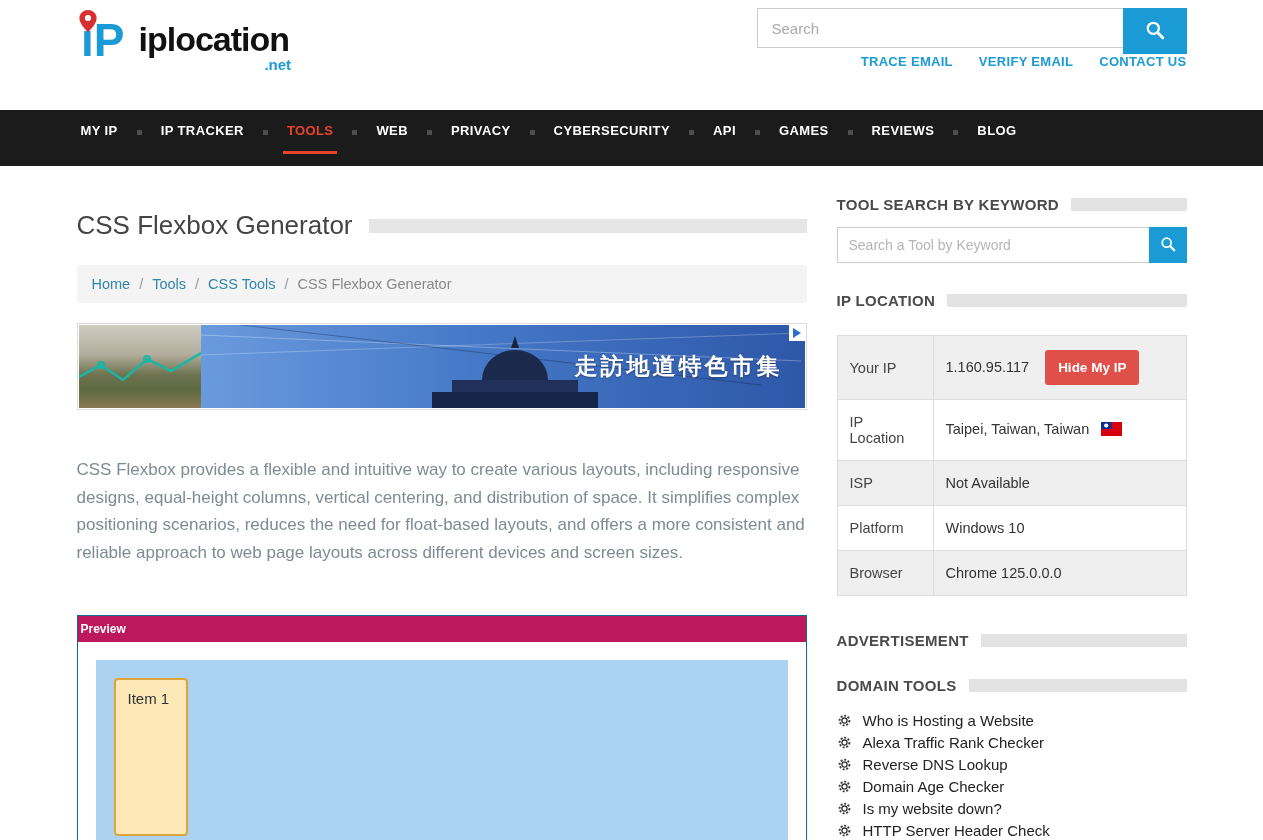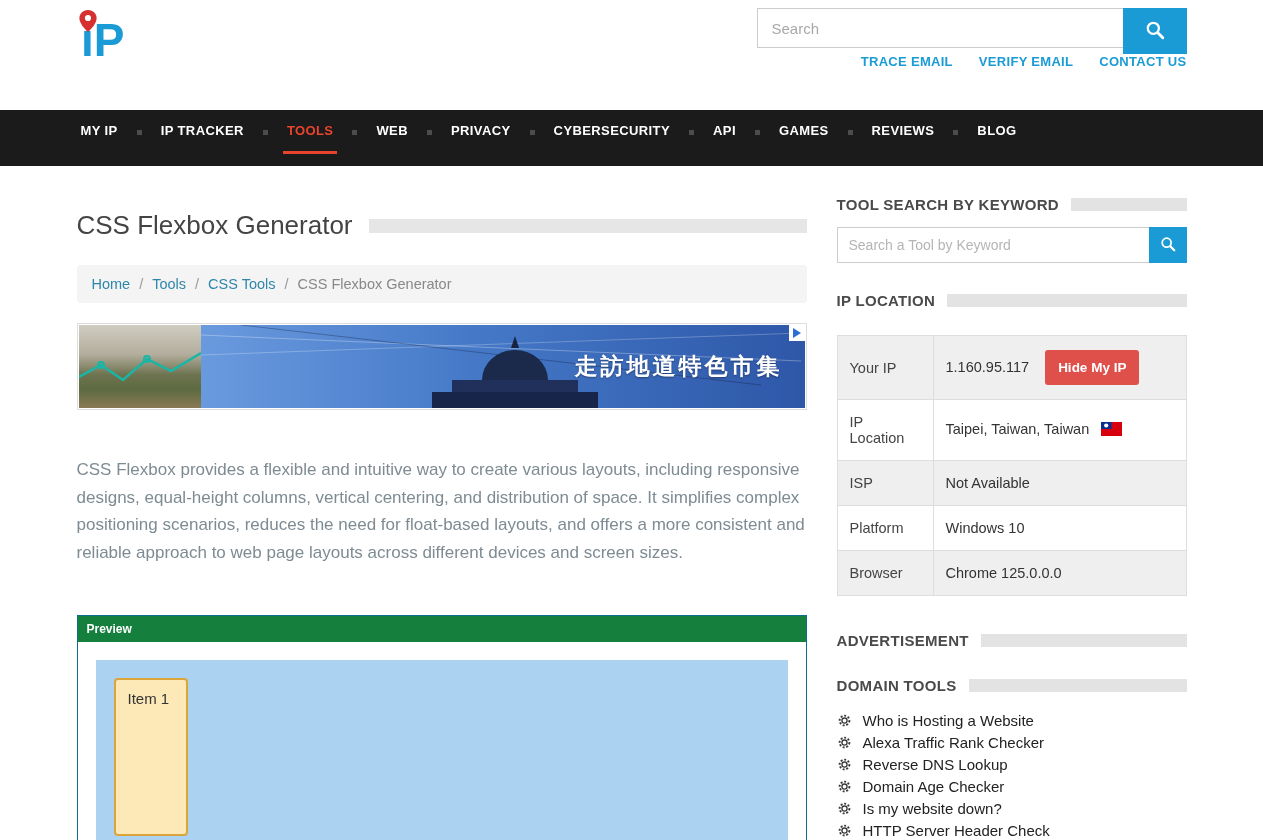--- a/index.html
+++ b/index.html
@@ -75,21 +75,21 @@
   .ad-wire { position: absolute; inset: 0; z-index: 0; }
   .adchoices {
     position: absolute; top: 1px; right: 1px; width: 16px; height: 16px;
     background: #fff; display: flex; align-items: center; justify-content: center; cursor: pointer; z-index: 3;
   }
   .adchoices .tri { width: 0; height: 0; border-top: 5px solid transparent; border-bottom: 5px solid transparent; border-left: 8px solid #2a6fd1; }
 
   .description { margin-top: 46px; color: #7e8b92; font-size: 17px; line-height: 1.63; }
 
   .preview-box { margin-top: 48px; border: 1px solid #0b6e90; background: #fff; }
-  .preview-header { background: #15803d; color: #fff; font-size: 12px; font-weight: bold; padding: 6px 9px; }
+  .preview-header { background: #be185d; color: #fff; font-size: 12px; font-weight: bold; padding: 6px 3px; }
   .preview-body { padding: 18px; }
   .flex-container { background: #abd2f0; min-height: 196px; padding: 18px; display: flex; }
   .flex-item {
     width: 74px; height: 158px; background: #fce9b7; border: 2px solid #dba539;
     border-radius: 4px; padding: 10px 0 0 12px; font-size: 15px; color: #333;
   }
 
   
   .side-heading { display: flex; align-items: center; gap: 12px; }
   .side-heading .label { font-size: 15px; font-weight: bold; color: #4a4a4a; letter-spacing: 0.3px; white-space: nowrap; }
@@ -129,20 +129,23 @@
 
 <header class="site-header">
   <div class="container header-inner">
     <a class="logo">
       <span class="logo-mark">
         <svg width="62" height="58" viewBox="0 0 62 58">
           <text x="4" y="48" font-size="46" font-weight="bold" fill="#1a9bd5" font-family="Liberation Sans, sans-serif">iP</text>
           <path d="M11 2c-5.2 0-8.6 3.9-8.6 8.2 0 6.3 8.6 13.8 8.6 13.8s8.6-7.5 8.6-13.8C19.6 5.9 16.2 2 11 2z" fill="#d63031"></path>
           <circle cx="11" cy="10" r="3.1" fill="#ffffff"></circle>
         </svg>
+      </span>
+      <span class="logo-word">
+        <span>iplocation</span><span class="logo-net">.net</span>
       </span>
     </a>
     <div class="header-right">
       <div class="search-bar">
         <input type="text" placeholder="Search" style="">
         <button class="search-btn">
           <span>
             <svg width="20" height="20" viewBox="0 0 18 18">
                 <circle cx="7.5" cy="7.5" r="5" fill="none" stroke="#fff" stroke-width="2"></circle>
                 <line x1="11.5" y1="11.5" x2="16" y2="16" stroke="#fff" stroke-width="2.6" stroke-linecap="round"></line>

